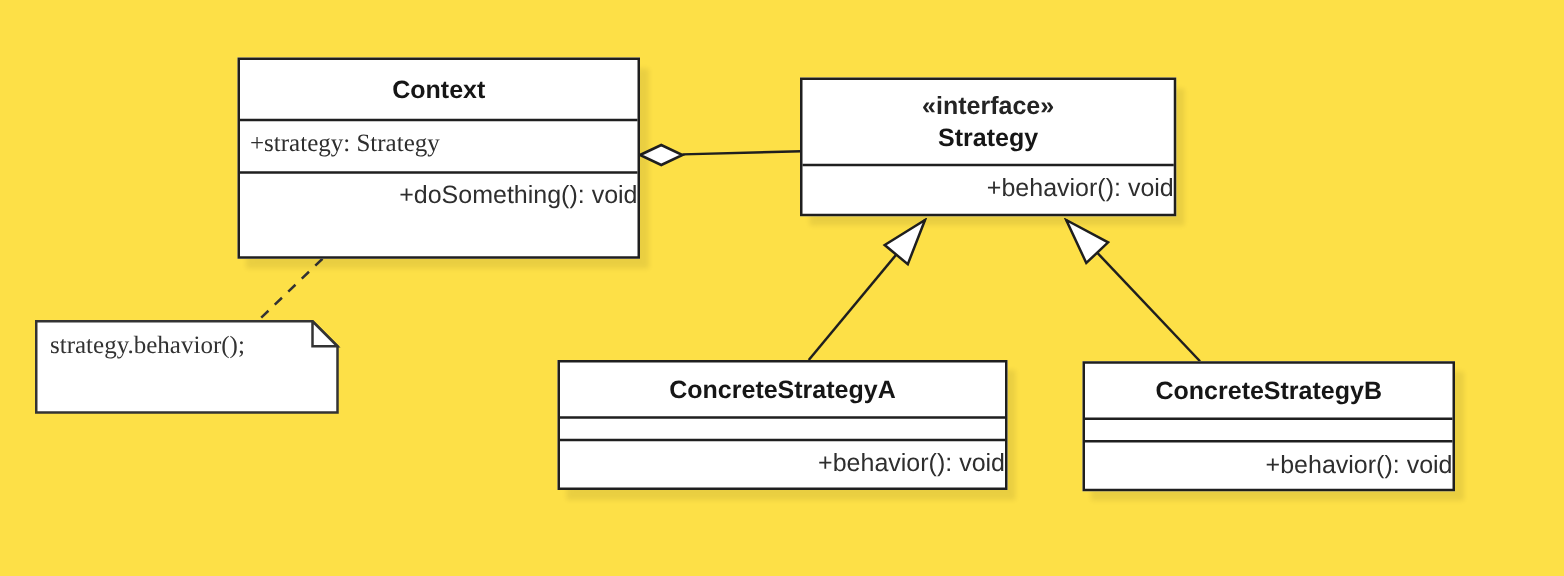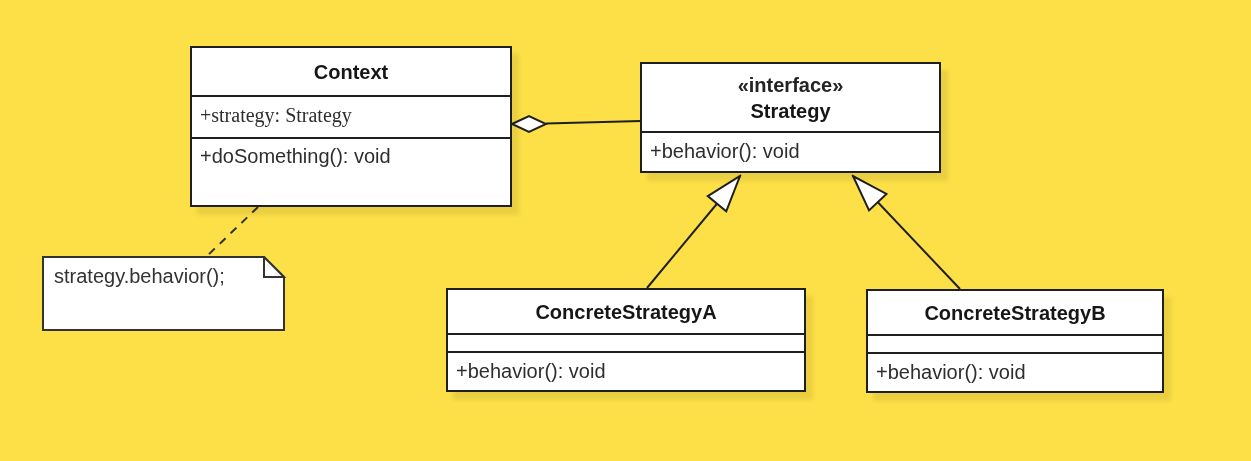--- a/index.html
+++ b/index.html
@@ -26,21 +26,21 @@
     display: flex;
     flex-direction: column;
     font-size: 20px;
     color: #2e2e2e;
   }
   .sec {
     box-sizing: border-box;
     border-bottom: 2px solid #1f1f1f;
     overflow: hidden;
   }
-  .sec:last-child { border-bottom: none; flex: 1; }
+  .sec:last-child { border-bottom: none; flex: 1; text-align: right; }
   .sec.title {
     display: flex;
     flex-direction: column;
     align-items: center;
     justify-content: center;
     font-weight: bold;
     color: #161616;
     line-height: 26px;
   }
   .stereotype { font-weight: bold; color: #242424; }
@@ -61,22 +61,22 @@
   #class-strategy .methods { padding-top: 5px; }
 
   #class-concrete-a { left: 446px; top: 288px; width: 360px; height: 104px; }
   #class-concrete-b { left: 866px; top: 289px; width: 298px; height: 104px; }
   .concrete .title { height: 45px; }
   .concrete .empty { height: 18px; }
   .concrete .methods { padding-top: 5px; }
 
   .note {
     position: absolute;
-    left: 42px; top: 256px;
-    width: 245px; height: 76px;
+    left: 28px; top: 256px;
+    width: 245px; height: 76px; font-family: Liberation Serif, serif;
   }
   .note-shape { position: absolute; left: 0; top: 0; }
   .note-text {
     position: absolute;
     left: 12px; top: 9px;
     font-size: 20px;
     color: #333333;
     white-space: nowrap;
   }
 </style>

